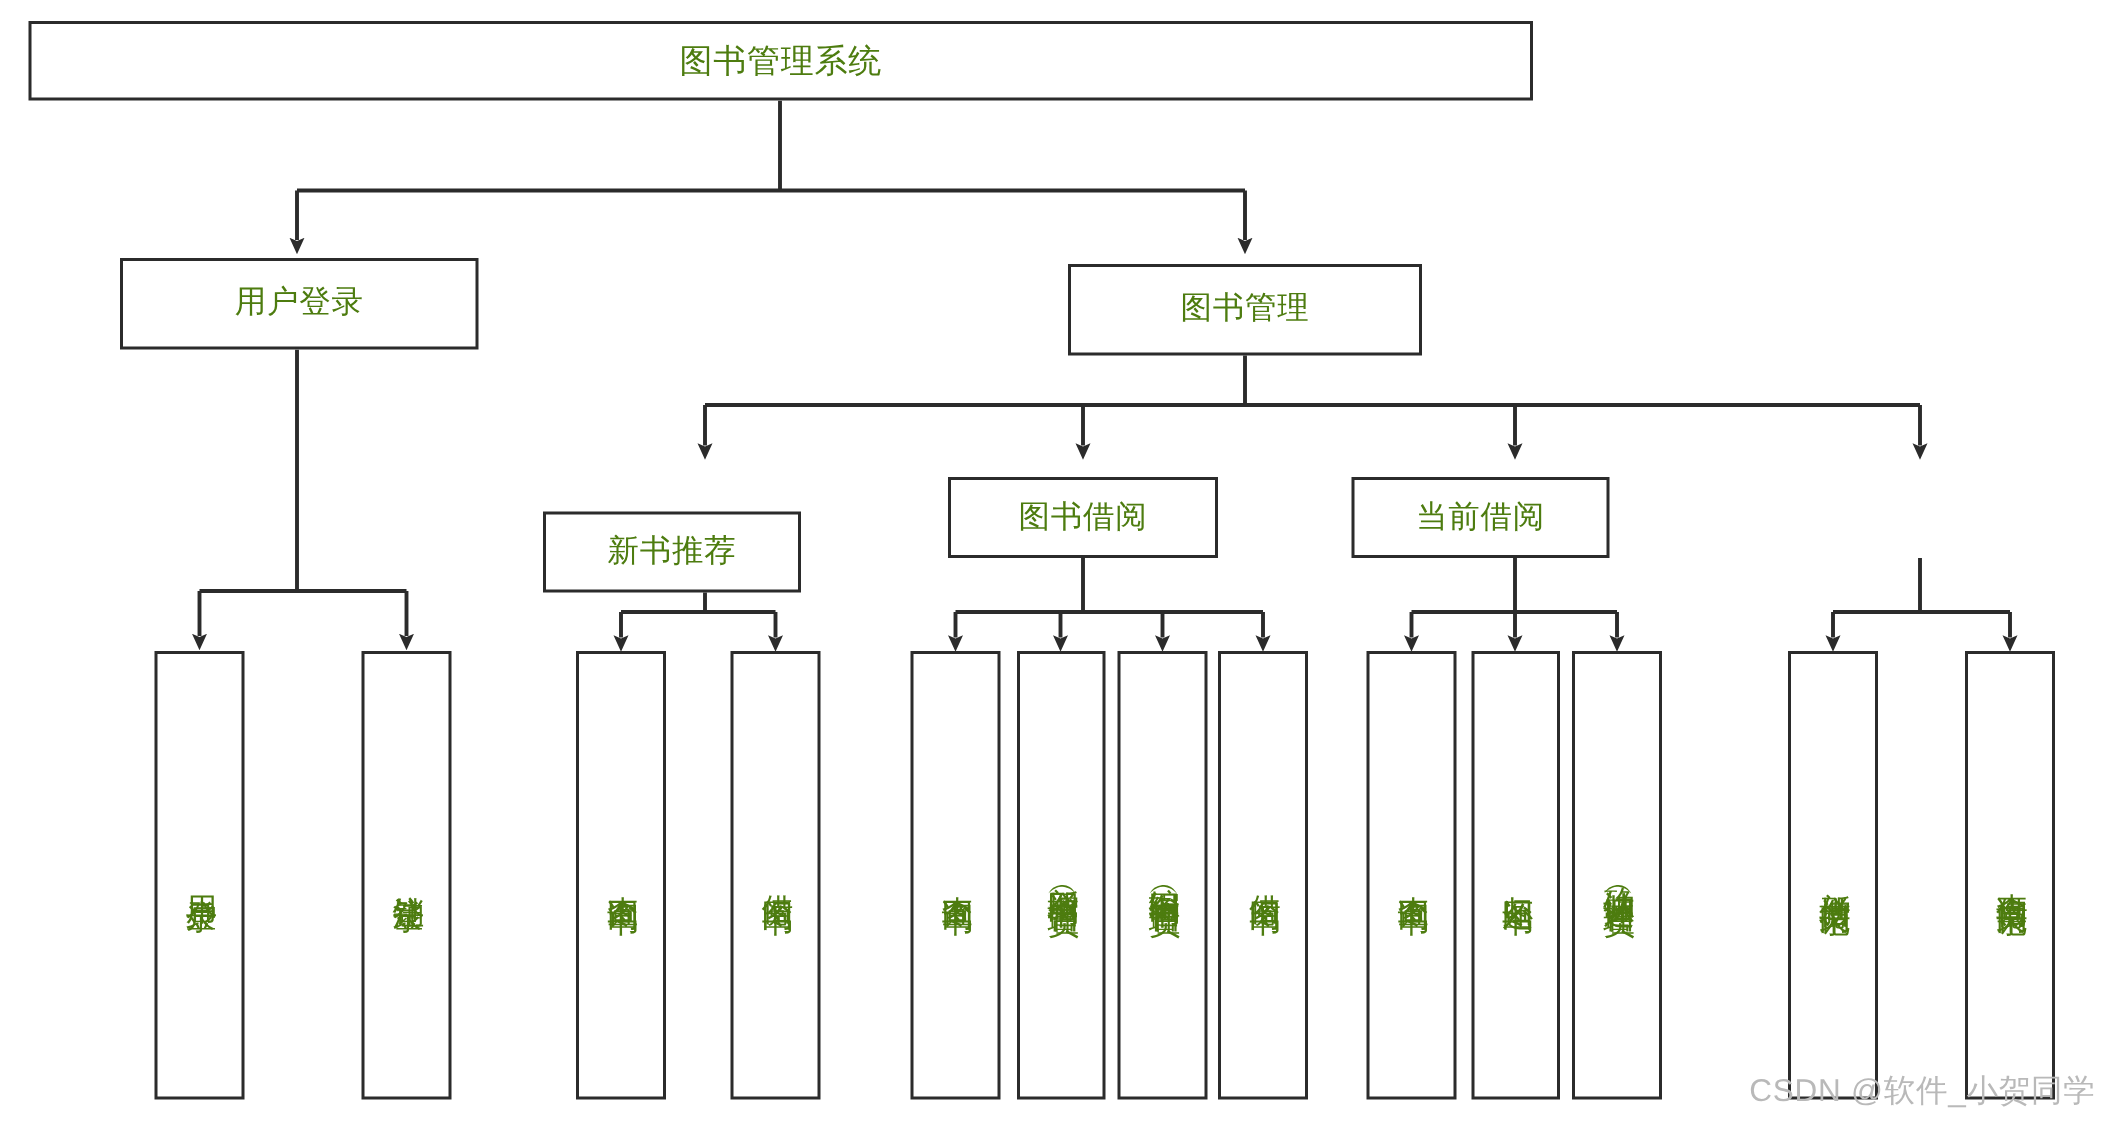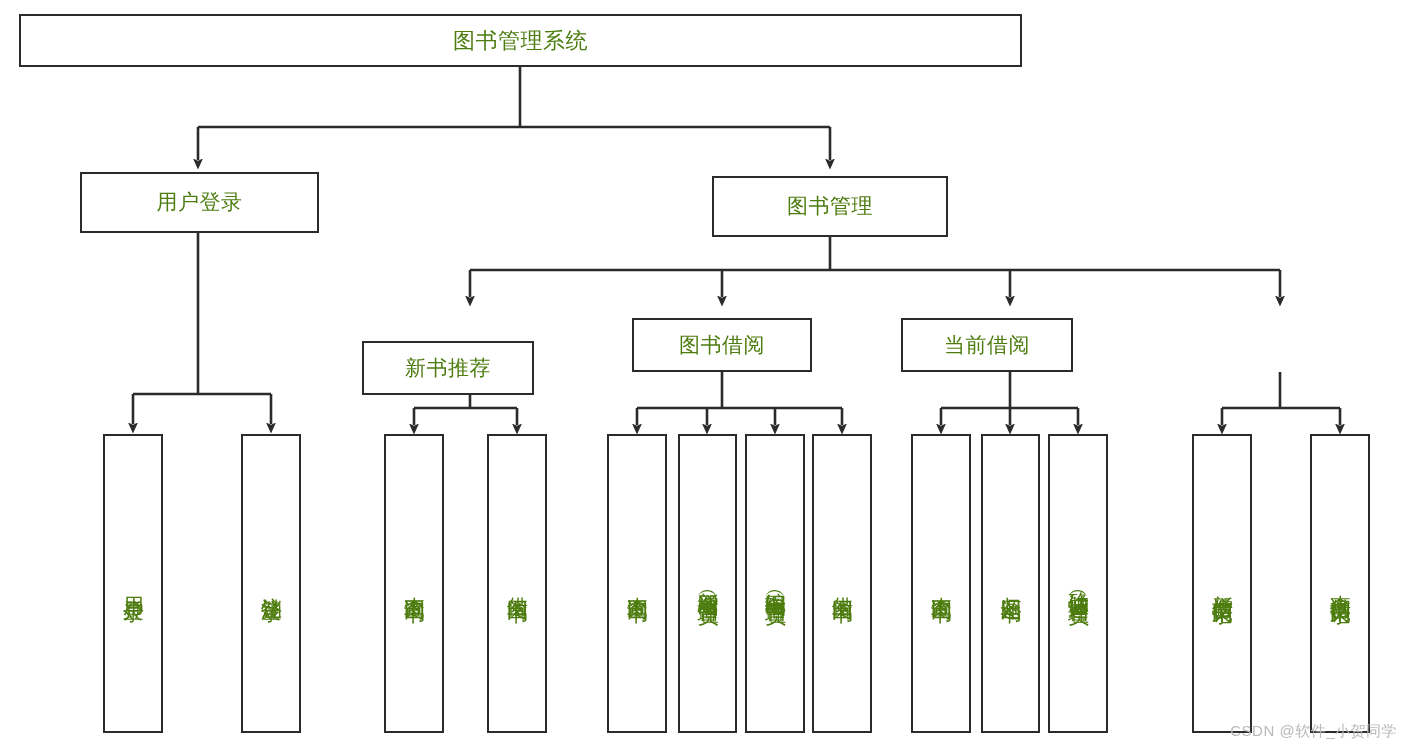--- a/index.html
+++ b/index.html
@@ -56,21 +56,21 @@
   .node-v .vtext {
     writing-mode: vertical-rl;
     text-orientation: upright;
     display: block;
     max-height: 100%;
   }
   .watermark {
     position: absolute;
     right: 8px;
     bottom: 6px;
-    font-size: 15px;
+    font-size: 21px;
     color: #b9b9b9;
     letter-spacing: 0.5px;
     white-space: nowrap;
   }
 </style>
 </head>
 <body>
 
 <div id="canvas">
 

